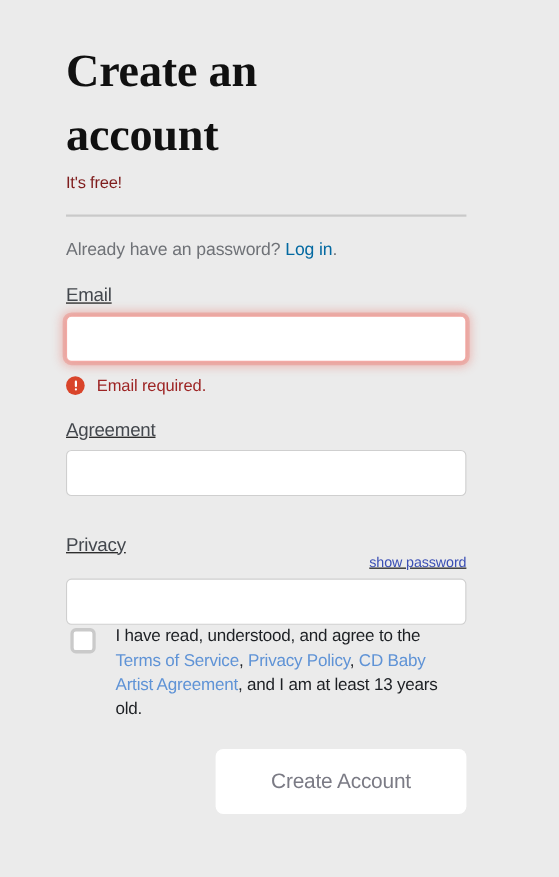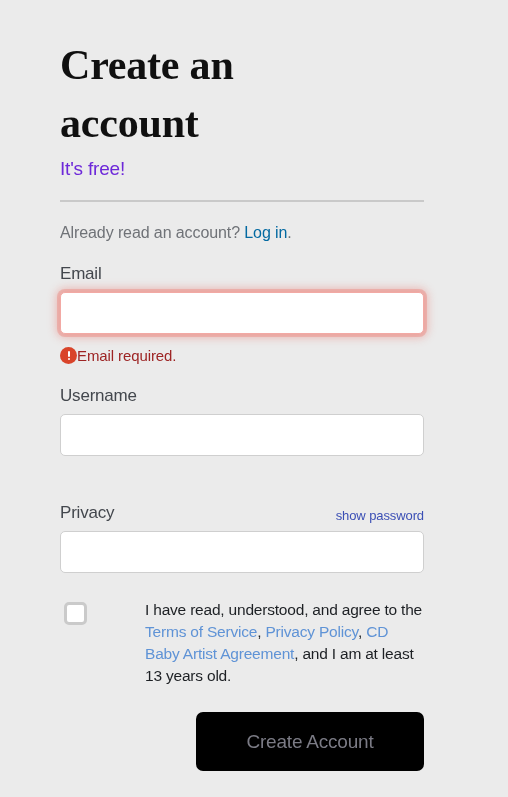--- a/index.html
+++ b/index.html
@@ -33,22 +33,22 @@
     font-weight: bold;
     font-size: 42px;
     line-height: 58px;
     color: #101010;
     margin: 0;
     padding-top: 36px;
     letter-spacing: -0.2px;
     width: 260px;
   }
   .subtitle {
-    font-size: 19px;
-    color: #6d28d9;
+    font-size: 15px;
+    color: #7f1d1d;
     margin: 0;
     padding-top: 6px;
     letter-spacing: -0.2px;
   }
   .divider {
     height: 2px;
     background: #c9c9c9;
     margin-top: 20px;
     width: 364px;
   }
@@ -64,22 +64,23 @@
     color: #0369a1;
     text-decoration: none;
     cursor: pointer;
   }
   .login-dot { color: #6f7277; }
 
   
   .field { margin-top: 22px; }
   .field-head {
     display: flex;
-    align-items: flex-end;
+    align-items: center;
     justify-content: space-between;
+    text-decoration: underline;
   }
   .field-label {
     font-size: 17px;
     color: #43474d;
     letter-spacing: -0.2px;
   }
   .show-password {
     font-size: 13px;
     color: #3b4fb5;
     text-decoration: none;
@@ -136,31 +137,30 @@
     content: "";
     position: absolute;
     left: 7.5px;
     top: 11px;
     width: 2px;
     height: 2px;
     background: #ffffff;
     border-radius: 50%;
   }
   .error-text {
+    margin-left: 11px;
     font-size: 15px;
     color: #9d2424;
     letter-spacing: -0.1px;
   }
 
   
   .terms-row {
     display: flex;
     align-items: flex-start;
-    margin-top: 26px;
-    gap: 40px;
   }
   .checkbox {
     box-sizing: border-box;
     width: 23px;
     height: 23px;
     min-width: 23px;
     background: #ffffff;
     border: 3px solid #cacaca;
     border-radius: 5px;
     margin-top: 3px;
@@ -186,58 +186,58 @@
 
   
   .submit-row {
     margin-top: 25px;
     display: flex;
     justify-content: flex-end;
   }
   .submit-button {
     width: 228px;
     height: 59px;
-    background: #000000;
+    background: #ffffff;
     color: #7b7b85;
     border: none;
     border-radius: 7px;
     font-family: "Liberation Sans", sans-serif;
     font-size: 19px;
     letter-spacing: -0.2px;
     cursor: default;
   }
 </style>
 </head>
 <body>
 
 <div class="page">
   <div class="form-wrap">
 
     <h1 class="title">Create an account</h1>
     <p class="subtitle">It's free!</p>
     <div class="divider"></div>
 
     <div class="login-line">
-      <span>Already read an account? </span><a class="login-link">Log in</a><span class="login-dot">.</span>
+      <span>Already have an password? </span><a class="login-link">Log in</a><span class="login-dot">.</span>
     </div>
 
     <div class="field">
       <div class="field-head">
         <span class="field-label">Email</span>
       </div>
       <input class="text-input error" type="email" placeholder="" style="">
       <div class="error-row">
         <span class="error-icon"></span>
         <span class="error-text">Email required.</span>
       </div>
     </div>
 
     <div class="field">
       <div class="field-head">
-        <span class="field-label">Username</span>
+        <span class="field-label">Agreement</span>
       </div>
       <input class="text-input" type="text" placeholder="" style="">
     </div>
 
     <div class="field">
       <div class="field-head">
         <span class="field-label">Privacy</span>
         <a class="show-password">show password</a>
       </div>
       <input class="text-input" type="password" placeholder="" style="">

